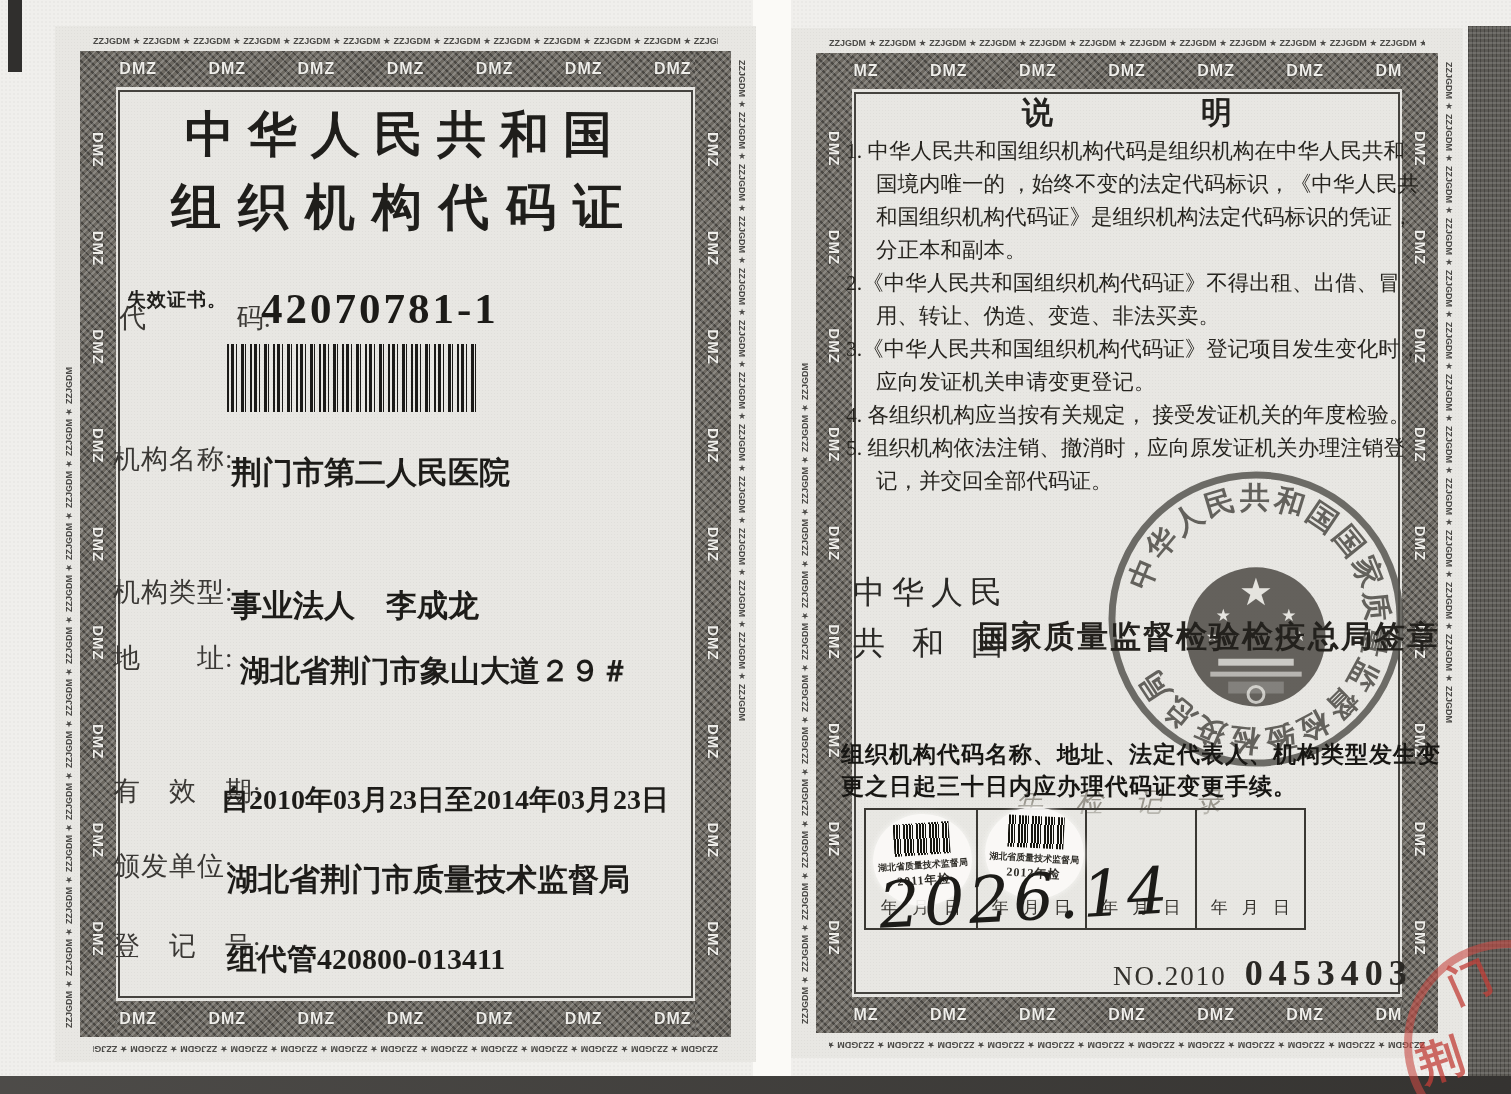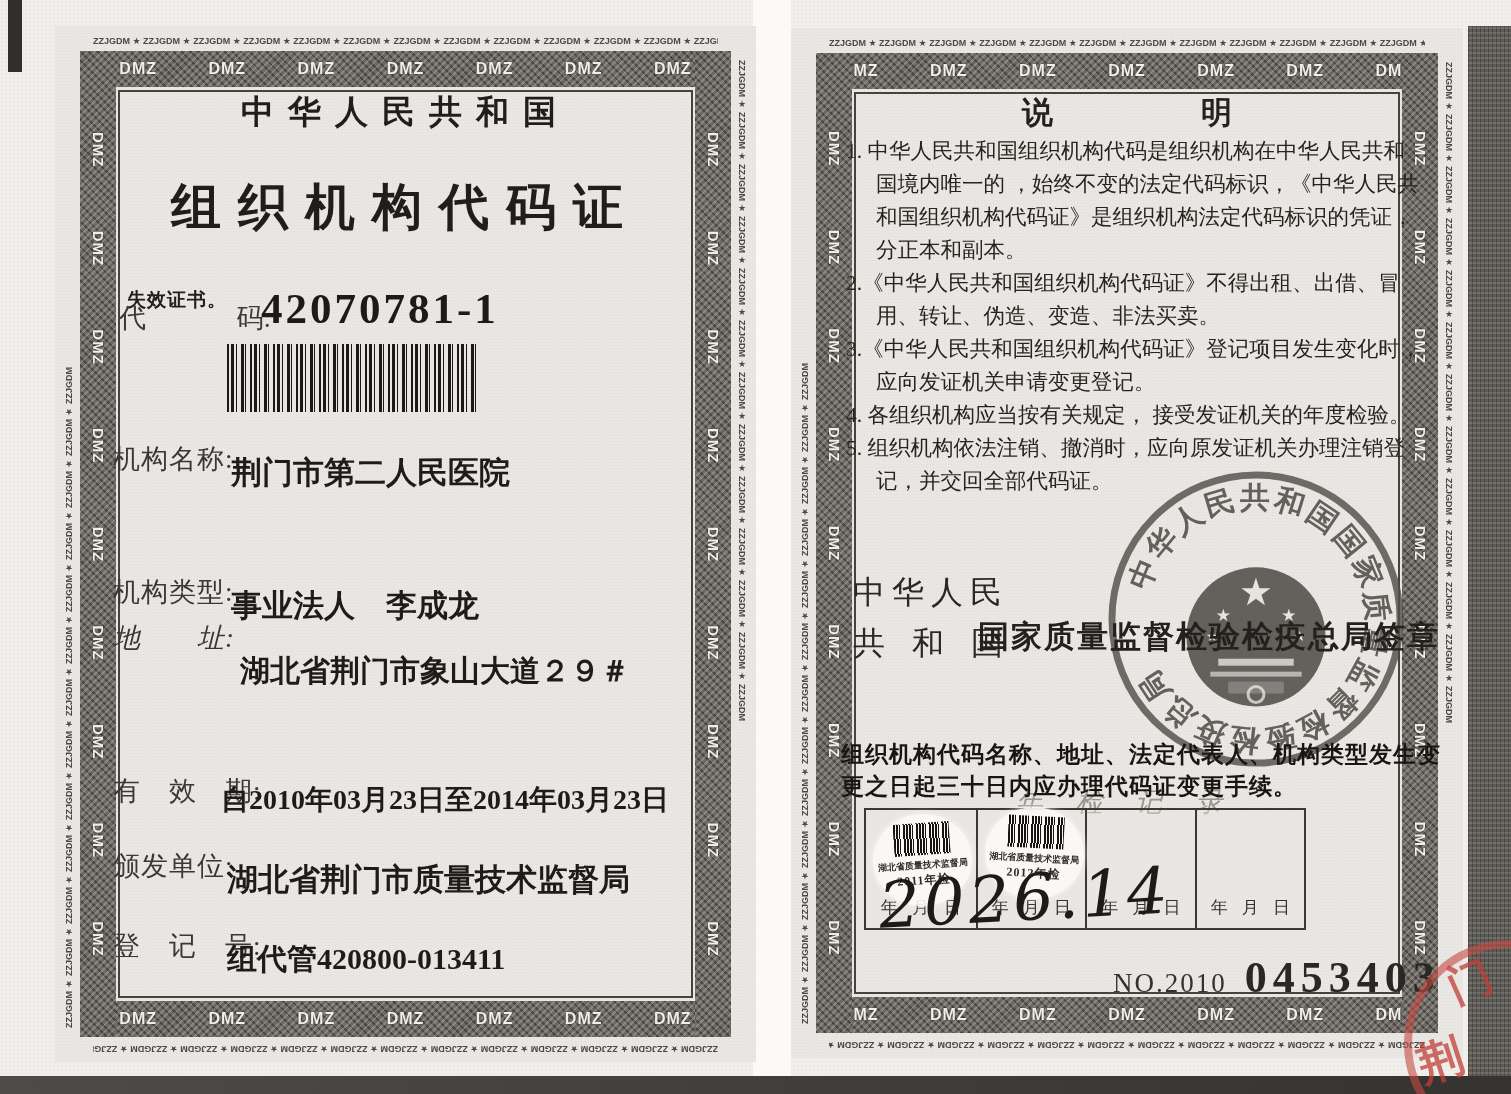--- a/index.html
+++ b/index.html
@@ -40,21 +40,21 @@
                       word-spacing:46px; letter-spacing:1px; }
   .b-top { top:25px; } .b-bottom { bottom:25px; }
   .b-left, .b-right { top:25px; bottom:25px; width:36px; writing-mode:vertical-rl; font-size:15px;
                       text-align:center; word-spacing:58px; letter-spacing:1px; line-height:36px; }
   .b-left { left:25px; } .b-right { right:25px; }
 
   .frame { position:absolute; left:63px; right:63px; top:64px; bottom:64px; border:2px solid #45433f; }
 
   
   .title { position:absolute; left:0; right:0; text-align:center; font-weight:700; color:#1f1e1b; }
-  .title-1 { top:64px;  font-size:33px; letter-spacing:14px; }
+  .title-1 { top:76px;  font-size:49px; letter-spacing:14px; }
   .title-2 { top:148px; font-size:50px; letter-spacing:17px; }
   .notice { position:absolute; left:72px; font-size:19px; font-weight:700; color:#21201d; letter-spacing:1px; }
   .notice-1 { top:232px; } .notice-2 { top:261px; }
 
   .code-label { position:absolute; left:64px; top:274px; width:152px; display:flex; justify-content:space-between;
                 font-size:27px; color:#3c3a36; }
   .code-value { position:absolute; left:206px; top:258px; font-size:43px; font-weight:700; letter-spacing:3px; color:#1c1b18;font-family:Liberation Serif, serif; }
 
   .barcode { position:absolute; left:172px; top:318px; width:252px; height:68px;
      background-image:repeating-linear-gradient(90deg,#1b1a18 0 2px,transparent 2px 4px,#1b1a18 4px 7px,
@@ -97,21 +97,21 @@
   .mini-barcode { width:56px; height:32px; margin-top:9px;
      background-image:repeating-linear-gradient(90deg,#16150f 0 2px,transparent 2px 3px,#16150f 3px 5px,
         transparent 5px 6px,#16150f 6px 7px,transparent 7px 10px,#16150f 10px 12px,transparent 12px 13px); }
   .stamp-org  { font-size:9px;  font-weight:700; color:#2e2c27; margin-top:4px; white-space:nowrap; }
   .stamp-year { font-size:12px; font-weight:700; color:#2e2c27; letter-spacing:1px; }
 
   .handwriting { position:absolute; left:88px; top:833px; font-size:64px; font-style:italic; color:#1c1b18;
                  transform:rotate(-3deg); z-index:5; font-family:"DejaVu Serif",serif; letter-spacing:4px; }
   .serial { position:absolute; left:322px; top:924px; z-index:2; white-space:nowrap; }
   .serial-prefix { font-size:27px; color:#34322d; letter-spacing:2px; }
-  .serial-number { font-size:44px; font-weight:700; color:#2a2824; letter-spacing:6px; margin-left:14px; }
+  .serial-number { font-size:36px; font-weight:700; color:#2a2824; letter-spacing:6px; margin-left:14px; }
 
   
   .red-stamp-ring { position:absolute; left:1404px; top:940px; width:208px; height:208px; border-radius:50%;
                     border:8px solid rgba(198,74,66,.6); z-index:9; }
   .red-char { position:absolute; color:rgba(193,62,55,.75); font-weight:700; z-index:9; }
   .red-char-1 { left:1448px; top:952px; font-size:44px; transform:rotate(-24deg); }
   .red-char-2 { left:1418px; top:1030px; font-size:46px; transform:rotate(-18deg); }
 </style>
 </head>
 <body>
@@ -144,21 +144,21 @@
     <div class="code-value">42070781-1</div>
 
     <div class="barcode"></div>
 
     <div class="fld-label" style="top:415px;">机构名称:</div>
     <div class="fld-value" style="left:176px; top:426px; font-size:31px;">荆门市第二人民医院</div>
 
     <div class="fld-label" style="top:548px;">机构类型:</div>
     <div class="fld-value" style="left:176px; top:559px; font-size:31px;">事业法人　李成龙</div>
 
-    <div class="fld-label" style="top:594px;font-style:italic;">地　　址:</div>
+    <div class="fld-label" style="top:614px;">地　　址:</div>
     <div class="fld-value" style="left:185px; top:625px; font-size:30px;">湖北省荆门市象山大道２９＃</div>
 
     <div class="fld-label" style="top:747px;">有　效　期:</div>
     <div class="fld-value" style="left:166px; top:755px; font-size:28px;">自2010年03月23日至2014年03月23日</div>
 
     <div class="fld-label" style="top:822px;">颁发单位:</div>
     <div class="fld-value" style="left:172px; top:833px; font-size:31px; font-weight:700;">湖北省荆门市质量技术监督局</div>
 
     <div class="fld-label" style="top:902px;">登　记　号:</div>
     <div class="fld-value" style="left:172px; top:913px; font-size:30px;text-align:right;">组代管420800-013411</div>

